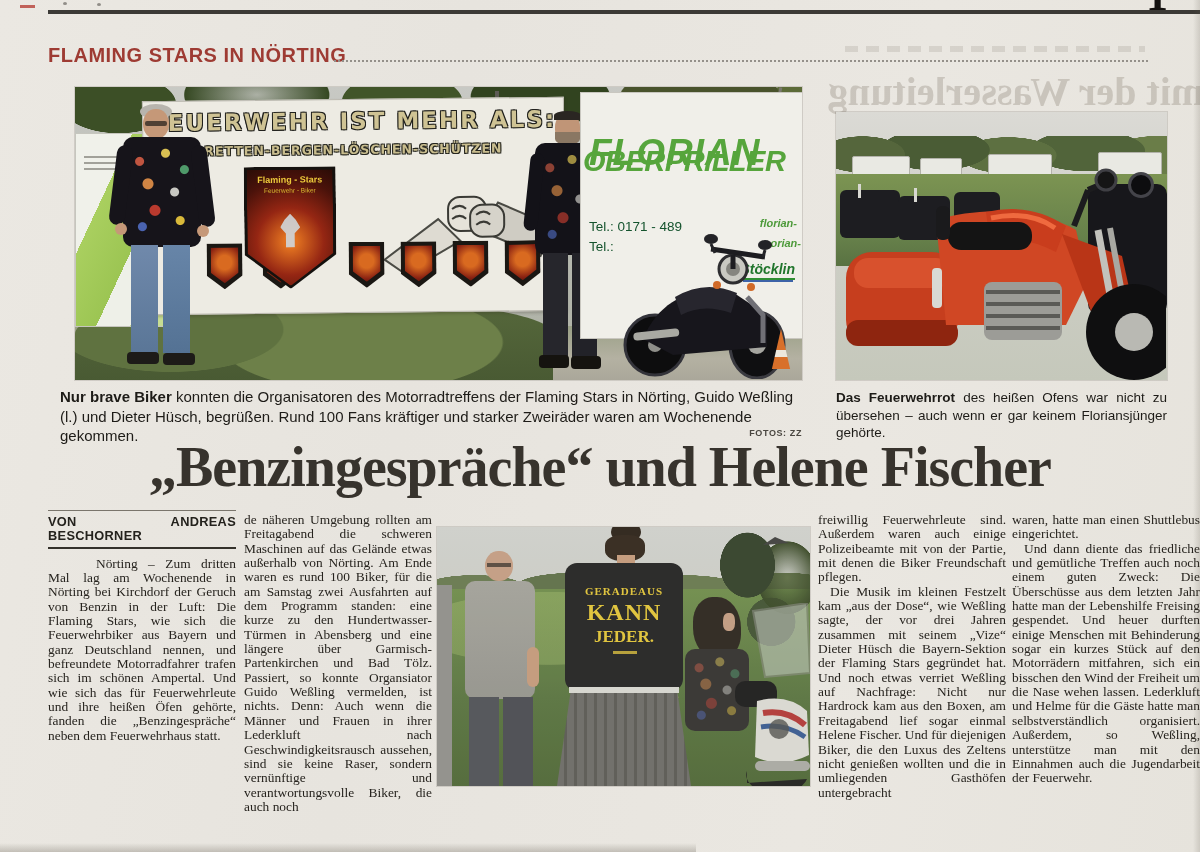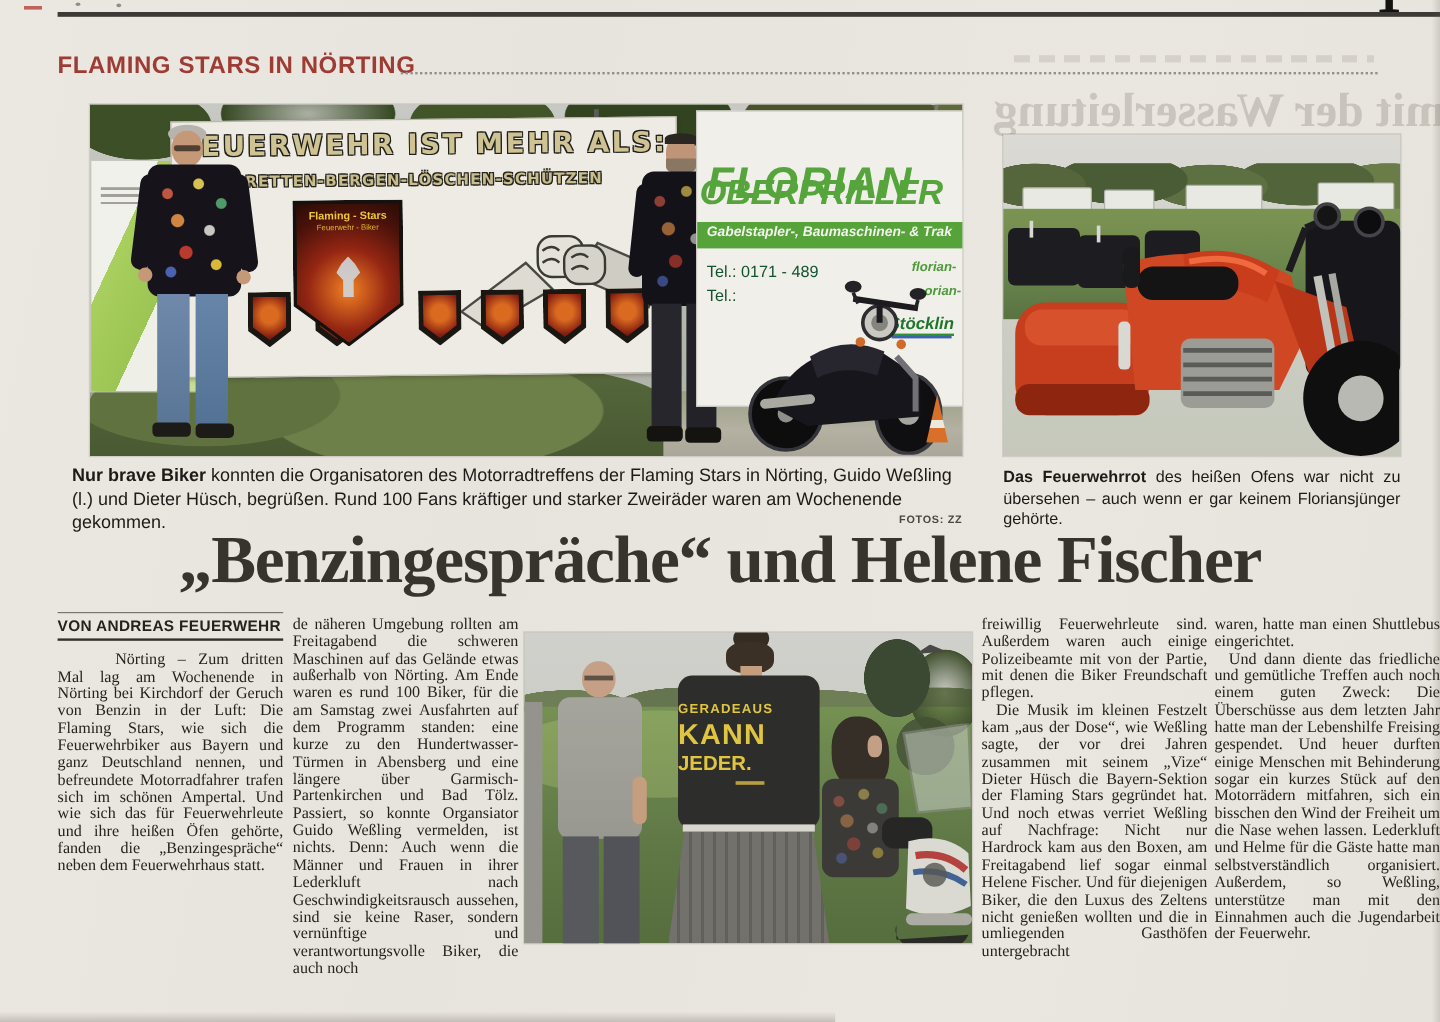--- a/index.html
+++ b/index.html
@@ -136,21 +136,21 @@
   .mp-bigtree{left:282px;top:-6px;width:95px;height:126px;background:
      radial-gradient(ellipse 44px 52px at 30% 35%,#2c3a22 62%,transparent 63%),
      radial-gradient(ellipse 50px 60px at 72% 45%,#32411f00 0,#33431f 60%,transparent 61%),
      radial-gradient(ellipse 40px 40px at 55% 80%,#3c4d2c 60%,transparent 61%);}
   .mp-field{left:0;top:62px;width:100%;height:197px;
      background:radial-gradient(ellipse 220px 60px at 30% 20%,rgba(170,195,110,.35) 60%,transparent 61%),
                 radial-gradient(circle at 64% 55%,#d9c84a 0 2px,transparent 3px),
                 radial-gradient(circle at 20% 72%,#d9c84a 0 2px,transparent 3px),
                 radial-gradient(circle at 44% 86%,#cdbd45 0 2px,transparent 3px),
                 linear-gradient(#6b8a46,#547039 55%,#49632f);}
-  .mp-shirt-text{font-family:Liberation Sans, sans-serif;font-weight:bold;color:#e3c431;text-align:left;width:100%;}
+  .mp-shirt-text{font-family:Liberation Serif, serif;font-weight:bold;color:#e3c431;text-align:center;width:100%;}
   .mp-skirt{background:repeating-linear-gradient(90deg,#686762 0 7px,#55544f 7px 10px);
      clip-path:polygon(10% 0,90% 0,100% 100%,0 100%);}
   .veil{inset:0;background:rgba(205,205,198,.10);}
 </style>
 </head>
 <body>
 
 <div class="page">
 
   <div class="abs speck-red"></div>
@@ -229,23 +229,20 @@
       <div class="abs torso-dark" style="left:70px;top:40px;width:14px;height:78px;transform:rotate(-6deg);background:#131218;"></div>
       <div class="abs" style="left:16px;top:140px;width:25px;height:104px;background:#26262c;"></div>
       <div class="abs" style="left:45px;top:140px;width:25px;height:104px;background:#222228;"></div>
       <div class="abs" style="left:12px;top:242px;width:30px;height:13px;background:#15130f;border-radius:4px;"></div>
       <div class="abs" style="left:44px;top:243px;width:30px;height:13px;background:#15130f;border-radius:4px;"></div>
     </div>
 
     <div class="lp-dealer">
       <div class="dealer-green" style="left:8px;top:12px;font-size:37px;letter-spacing:1px;margin-top:27px;">FLORIAN</div>
       <div class="dealer-green" style="left:2px;top:52px;font-size:29px;letter-spacing:-.5px;">OBERPRILLER</div>
-      <div class="lp-dealer-bar">
-        <span>Gabelstapler-, Baumaschinen- &amp; Trak</span>
-      </div>
       <div class="lp-tel" style="left:8px;top:126px;">Tel.: 0171 - 489</div>
       <div class="lp-tel" style="left:8px;top:146px;">Tel.:</div>
       <div class="lp-web" style="right:6px;top:124px;">florian-</div>
       <div class="lp-web" style="right:2px;top:144px;">orian-</div>
       <div class="lp-brand" style="right:8px;top:168px;">Stöcklin</div>
     </div>
 
     <svg class="lp-bike" viewBox="0 0 190 192">
       <ellipse cx="40" cy="158" rx="30" ry="30" fill="#0d0d0e" stroke="#33333a" stroke-width="3"></ellipse>
       <circle cx="40" cy="158" r="7" fill="#8f8f8a"></circle>
@@ -314,21 +311,21 @@
   </div>
   <div class="abs headline">„Benzingespräche“ und Helene Fischer</div>
 
   <div class="abs caption cap-right">
     <span class="cap-lead">Das Feuerwehrrot</span>
     <span>des heißen Ofens war nicht zu übersehen – auch wenn er gar keinem Floriansjünger gehörte.</span>
   </div>
 
   <div class="abs col" style="left:48px;">
     <div class="byline-wrap">
-      <span class="byline">VON ANDREAS FEUERWEHR</span>
+      <span class="byline">VON ANDREAS BESCHORNER</span>
     </div>
     <p><span class="lead-word">Nörting</span><span> – Zum dritten Mal lag am Wochenende in Nörting bei Kirchdorf der Geruch von Benzin in der Luft: Die Flaming Stars, wie sich die Feuerwehrbiker aus Bayern und ganz Deutschland nennen, und befreundete Motorradfahrer trafen sich im schönen Ampertal. Und wie sich das für Feuerwehrleute und ihre heißen Öfen gehörte, fanden die „Benzingespräche“ neben dem Feuerwehrhaus statt.</span></p>
   </div>
   <div class="abs col" style="left:244px;padding-top:3px;">
     <p>de näheren Umgebung rollten am Freitagabend die schweren Maschinen auf das Gelände etwas außerhalb von Nörting. Am Ende waren es rund 100 Biker, für die am Samstag zwei Ausfahrten auf dem Programm standen: eine kurze zu den Hundertwasser-Türmen in Abensberg und eine längere über Garmisch-Partenkirchen und Bad Tölz. Passiert, so konnte Organsiator Guido Weßling vermelden, ist nichts. Denn: Auch wenn die Männer und Frauen in ihrer Lederkluft nach Geschwindigkeitsrausch aussehen, sind sie keine Raser, sondern vernünftige und verantwortungsvolle Biker, die auch noch</p>
   </div>
   <div class="abs col" style="left:818px;padding-top:3px;">
     <p>freiwillig Feuerwehrleute sind. Außerdem waren auch einige Polizeibeamte mit von der Partie, mit denen die Biker Freundschaft pflegen.</p>
     <p>Die Musik im kleinen Festzelt kam „aus der Dose“, wie Weßling sagte, der vor drei Jahren zusammen mit seinem „Vize“ Dieter Hüsch die Bayern-Sektion der Flaming Stars gegründet hat. Und noch etwas verriet Weßling auf Nachfrage: Nicht nur Hardrock kam aus den Boxen, am Freitagabend lief sogar einmal Helene Fischer. Und für diejenigen Biker, die den Luxus des Zeltens nicht genießen wollten und die in umliegenden Gasthöfen untergebracht</p>
   </div>

